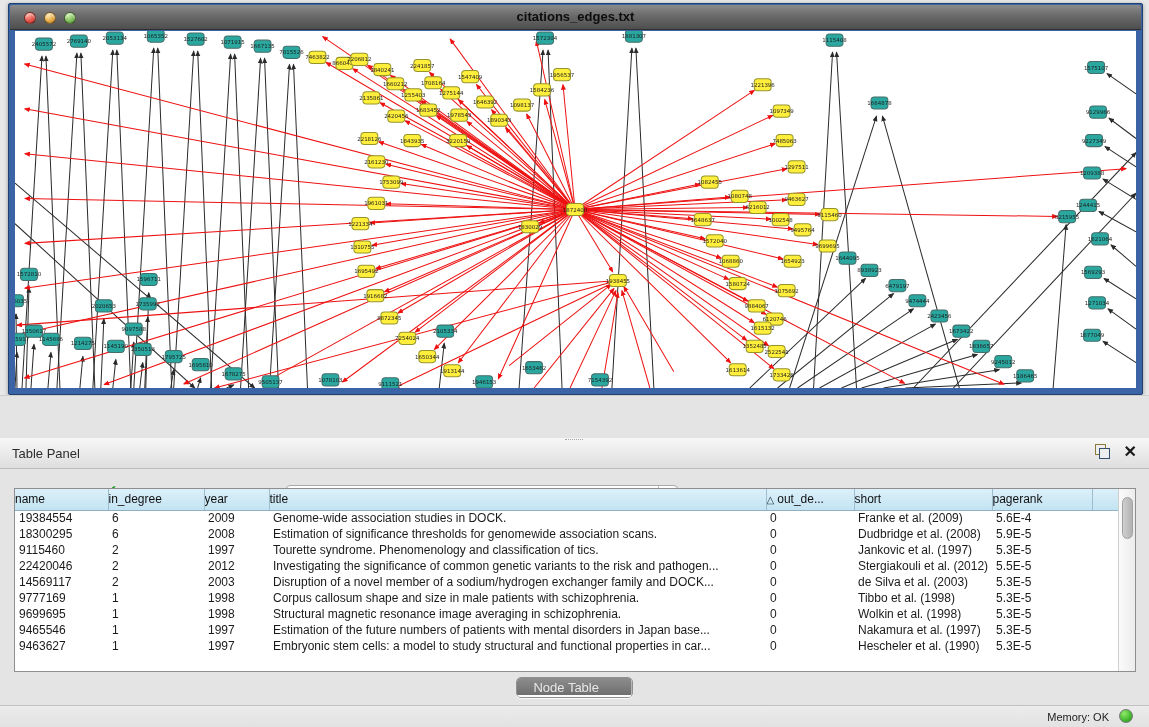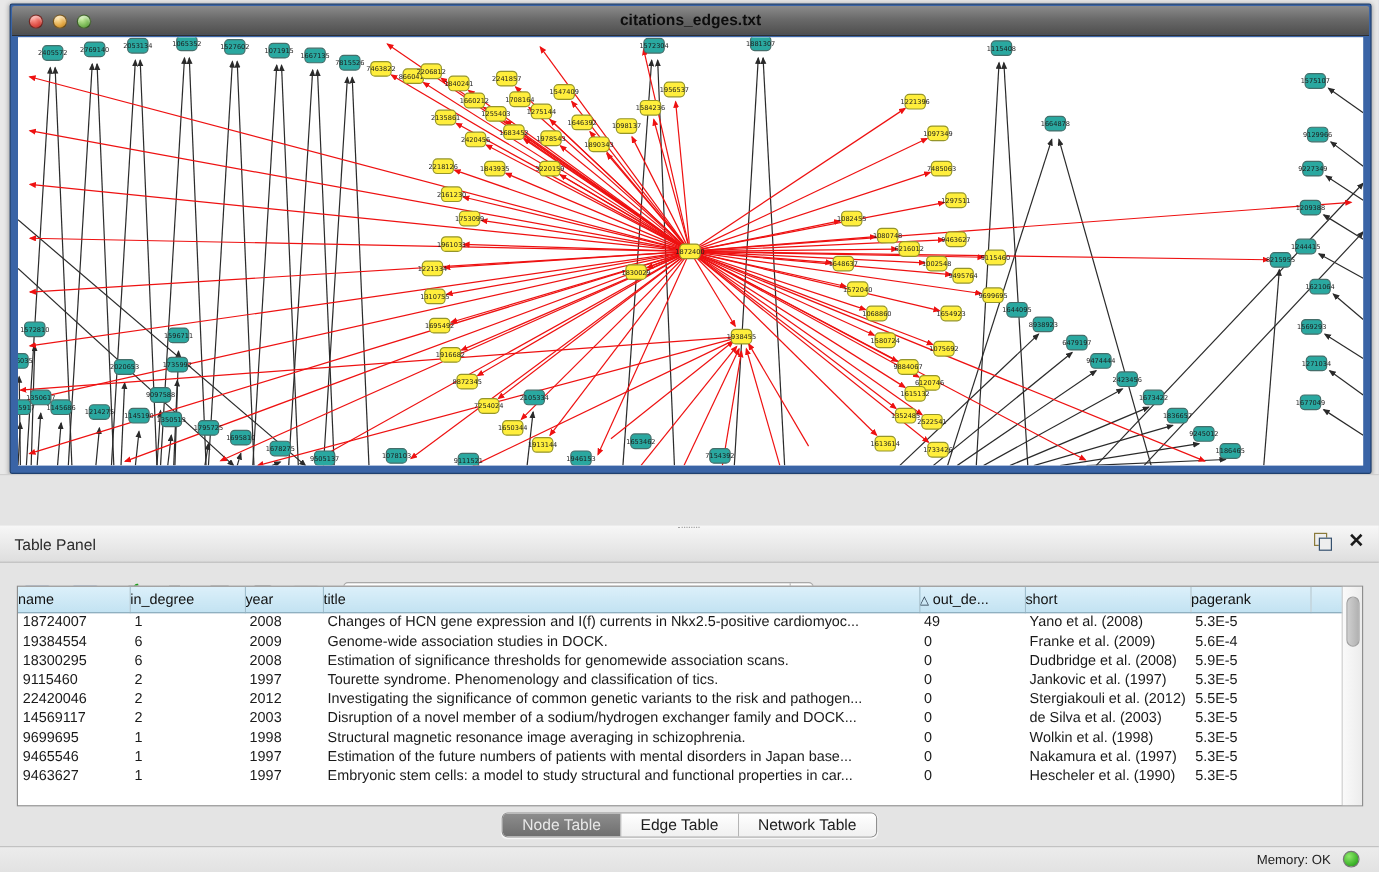--- a/index.html
+++ b/index.html
@@ -73,21 +73,21 @@
   .vscroll { position:absolute; right:0; top:0; width:17px; height:182px;
              background:linear-gradient(90deg,#fafafa,#ececec); border-left:1px solid #cfcfcf; }
   .vthumb { position:absolute; left:2.5px; top:8px; width:11px; height:42px;
             background:linear-gradient(90deg,#cfcfcf,#b2b2b2); border-radius:6px;
             border:1px solid #a0a0a0; }
 
   
   .tabbar { position:absolute; left:0; top:281px; width:100%; height:26px;
             display:flex; justify-content:center; }
   .seg { display:flex; height:21px; border:1px solid #8f8f8f; border-radius:5px;
-         overflow:hidden; background:#fff; box-shadow:0 1px 1px rgba(255,255,255,.8); }
+         overflow:hidden; background:#fff; box-shadow:0 1px 1px rgba(255,255,255,.8);flex-direction:column; }
   .seg-item { padding:2px 16px 0 16px; font-size:13px; color:#1c1c1c;
               border-right:1px solid #b5b5b5; background:linear-gradient(#ffffff,#f0f0f0); }
   .seg-item:last-child { border-right:none; }
   .seg-item.active { background:linear-gradient(#8d8d8d,#6f6f6f); color:#e8e8e8; }
 
   
   .statusbar { position:absolute; left:0; top:705px; width:1149px; height:34px;
                background:linear-gradient(#ececec,#dcdcdc); border-top:1px solid #c2c2c2; }
   .mem { position:absolute; right:40px; top:5px; font-size:11px; color:#222; }
   .mem-dot { position:absolute; right:16px; top:3px; width:14px; height:14px; border-radius:50%;
@@ -827,30 +827,20 @@
             <th>year</th>
             <th>title</th>
             <th><span class="sort-tri">△</span>out_de...</th>
             <th>short</th>
             <th>pagerank</th>
             <th></th>
           </tr>
         </thead>
       <tbody id="grid-body">
           <tr>
-            <td class="c-name">18724007</td>
-            <td>1</td>
-            <td>2008</td>
-            <td>Changes of HCN gene expression and I(f) currents in Nkx2.5-positive cardiomyoc...</td>
-            <td>49</td>
-            <td class="c-short">Yano et al. (2008)</td>
-            <td>5.3E-5</td>
-            <td></td>
-          </tr>
-          <tr>
             <td class="c-name">19384554</td>
             <td>6</td>
             <td>2009</td>
             <td>Genome-wide association studies in DOCK.</td>
             <td>0</td>
             <td class="c-short">Franke et al. (2009)</td>
             <td>5.6E-4</td>
             <td></td>
           </tr>
           <tr>
@@ -887,20 +877,30 @@
             <td class="c-name">14569117</td>
             <td>2</td>
             <td>2003</td>
             <td>Disruption of a novel member of a sodium/hydrogen exchanger family and DOCK...</td>
             <td>0</td>
             <td class="c-short">de Silva et al. (2003)</td>
             <td>5.3E-5</td>
             <td></td>
           </tr>
           <tr>
+            <td class="c-name">9777169</td>
+            <td>1</td>
+            <td>1998</td>
+            <td>Corpus callosum shape and size in male patients with schizophrenia.</td>
+            <td>0</td>
+            <td class="c-short">Tibbo et al. (1998)</td>
+            <td>5.3E-5</td>
+            <td></td>
+          </tr>
+          <tr>
             <td class="c-name">9699695</td>
             <td>1</td>
             <td>1998</td>
             <td>Structural magnetic resonance image averaging in schizophrenia.</td>
             <td>0</td>
             <td class="c-short">Wolkin et al. (1998)</td>
             <td>5.3E-5</td>
             <td></td>
           </tr>
           <tr>

